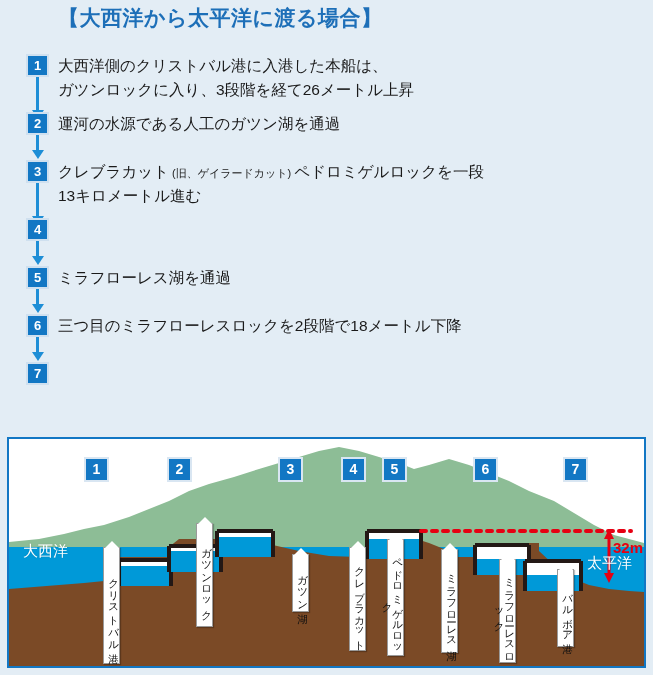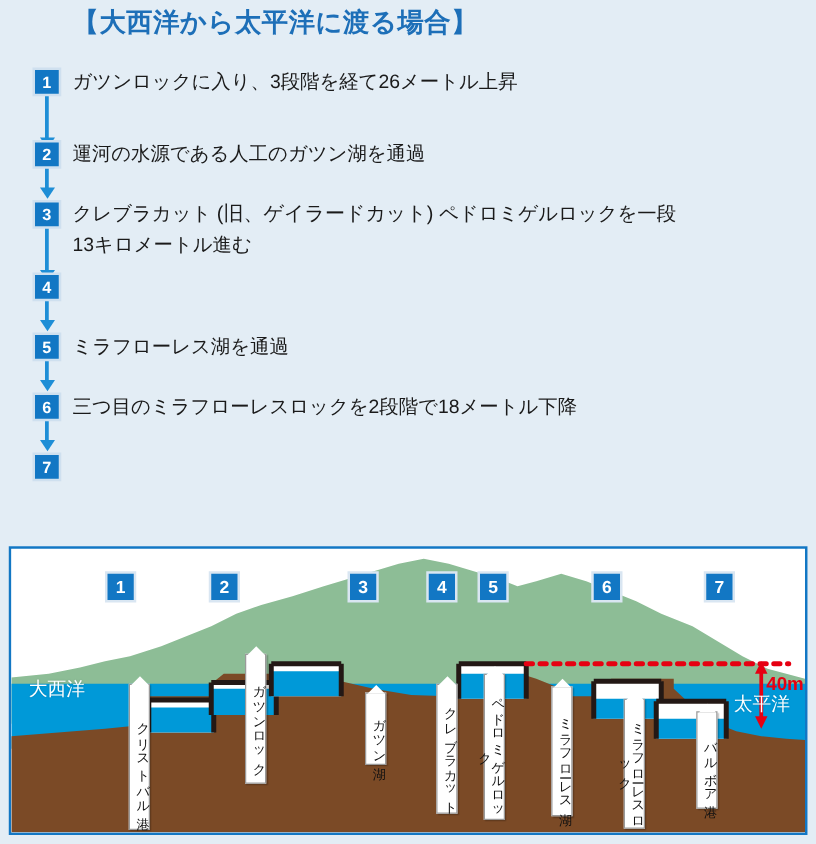--- a/index.html
+++ b/index.html
@@ -36,21 +36,21 @@
   .connector:after{
     content:"";position:absolute;left:-4.5px;bottom:-8px;
     border-left:6px solid transparent;
     border-right:6px solid transparent;
     border-top:9px solid #1e8ed6;
   }
   .step-text{
     font-size:15.5px;color:#1a1a1a;line-height:1.55;
     white-space:nowrap;
   }
-  .step-text .sm{font-size:16px;}
+  .step-text .sm{font-size:11px;}
   
   .diagram{
     position:absolute;left:7px;top:437px;
     width:639px;height:231px;
     background:#ffffff;
     border:2px solid #1277c4;
     box-sizing:border-box;
     overflow:hidden;
   }
   .diagram svg{display:block;}
@@ -104,20 +104,21 @@
 </head>
 <body>
 
 <div class="title">【大西洋から太平洋に渡る場合】</div>
 
 <div class="steps">
 
   <div class="step" style="height:58px;">
     <div class="badge">1</div>
     <div class="connector" style="top:23px;height:34px;"></div>
+    <div class="step-text">大西洋側のクリストバル港に入港した本船は、</div>
     <div class="step-text">ガツンロックに入り、3段階を経て26メートル上昇</div>
   </div>
 
   <div class="step" style="height:48px;">
     <div class="badge">2</div>
     <div class="connector" style="top:23px;height:16px;"></div>
     <div class="step-text">運河の水源である人工のガツン湖を通過</div>
   </div>
 
   <div class="step" style="height:58px;">
@@ -211,21 +212,21 @@
   <div class="dnum" style="left:160px;top:20px;">2</div>
   <div class="dnum" style="left:271px;top:20px;">3</div>
   <div class="dnum" style="left:334px;top:20px;">4</div>
   <div class="dnum" style="left:375px;top:20px;">5</div>
   <div class="dnum" style="left:466px;top:20px;">6</div>
   <div class="dnum" style="left:556px;top:20px;">7</div>
 
   <div class="ocean-label" style="left:14px;top:103px;">大西洋</div>
   <div class="ocean-label" style="left:578px;top:103px;margin-top:12px;">太平洋</div>
 
-  <div class="mlabel" style="left:604px;top:100px;">40m</div>
+  <div class="mlabel" style="left:604px;top:100px;">32m</div>
 
   <div class="callout" style="left:94px;top:108px;width:17px;height:117px;">
     <span class="tip"></span>
     <span>クリストバル港</span>
   </div>
 
   <div class="callout" style="left:187px;top:84px;width:17px;height:104px;">
     <span class="tip"></span>
     <span>ガツンロック</span>
   </div>

